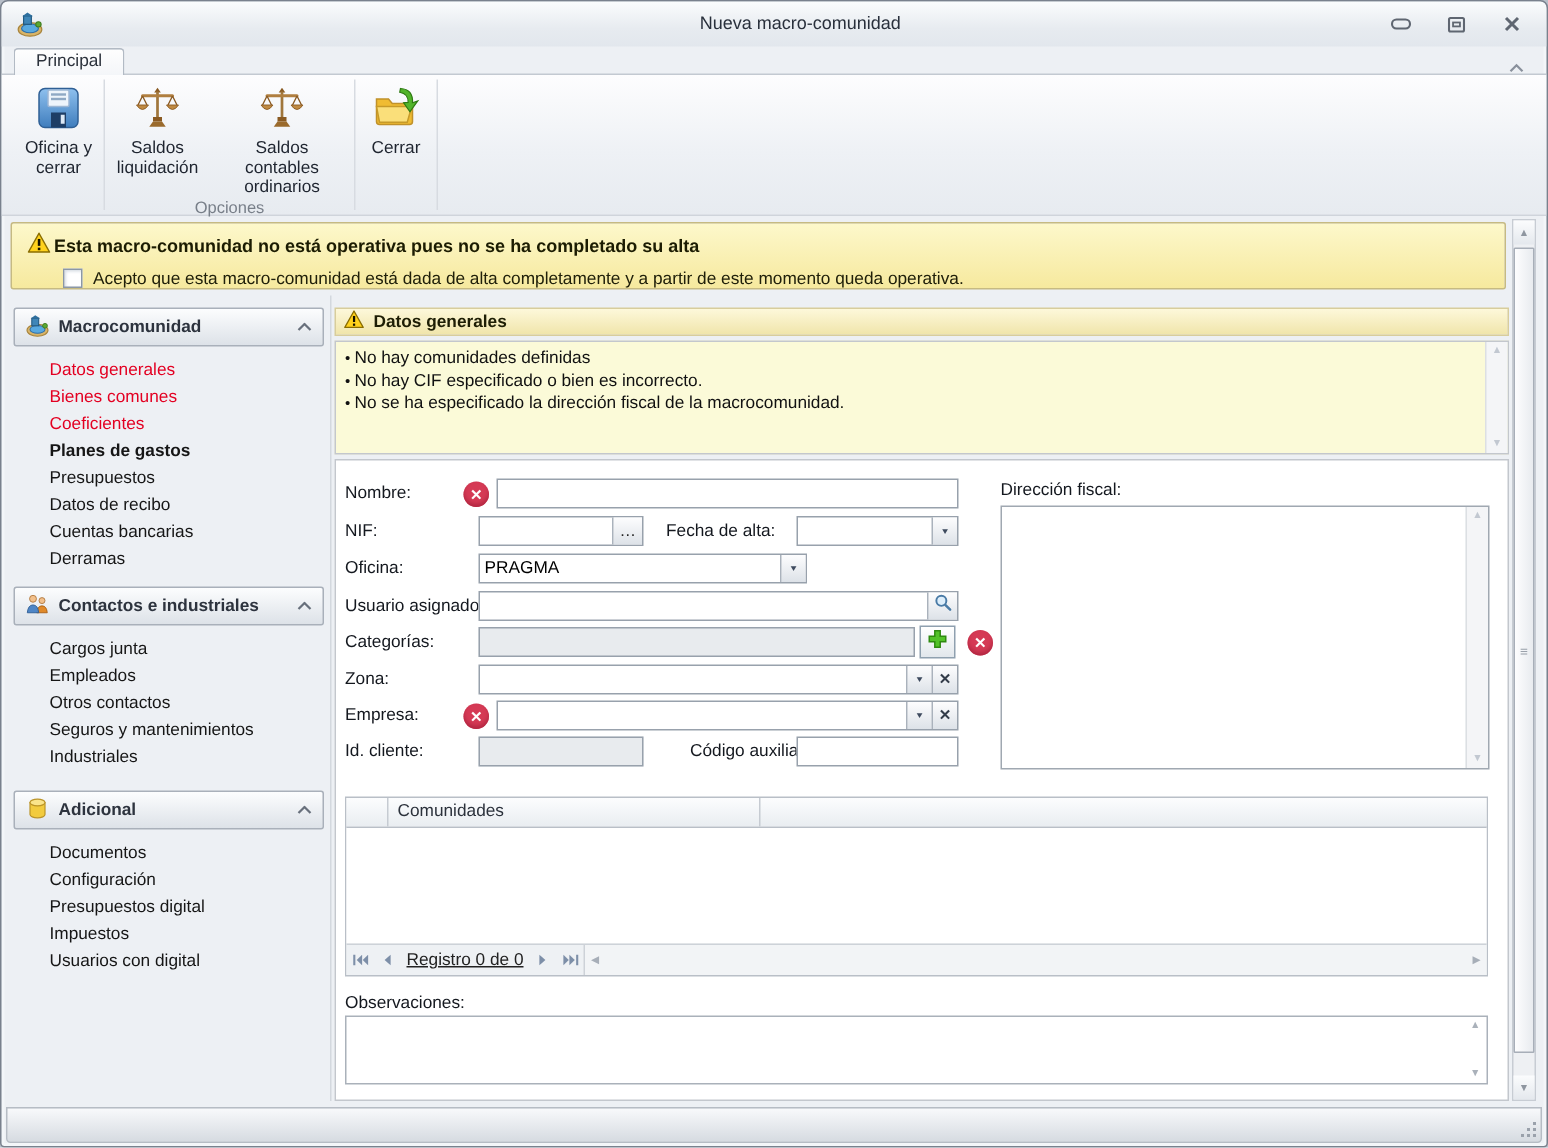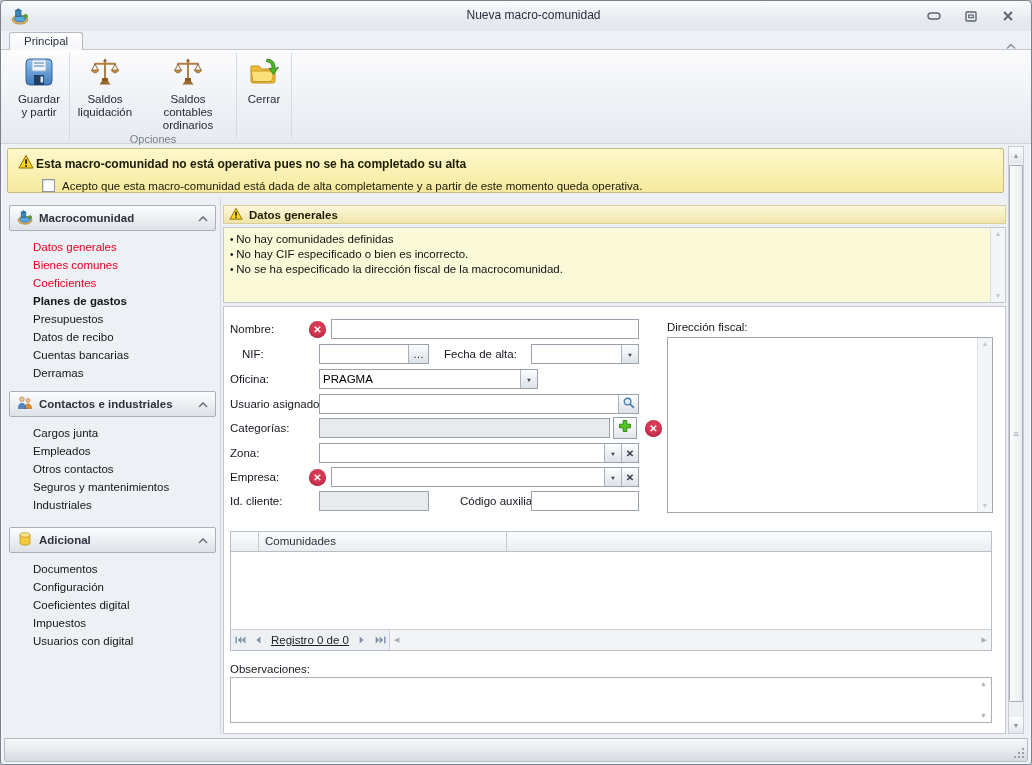--- a/index.html
+++ b/index.html
@@ -168,21 +168,21 @@
         <span class="ric">
           <svg viewBox="0 0 32 32" width="32" height="32">
             <rect x="3" y="3" width="26" height="26" rx="4" fill="url(#gBlue)" stroke="#2f5f95"></rect>
             <rect x="9" y="4" width="14" height="11" rx="1" fill="#eef4fb" stroke="#9db6d4"></rect>
             <rect x="11" y="6.2" width="10" height="1.6" fill="#8fa8c4"></rect>
             <rect x="11" y="9.2" width="10" height="1.6" fill="#8fa8c4"></rect>
             <rect x="11" y="19" width="10" height="10" fill="#1e3e66"></rect>
             <rect x="17.5" y="20.5" width="2.6" height="6" fill="#dce8f5"></rect>
           </svg>
         </span>
-        <span>Guardar y partir</span>
+        <span>Oficina y cerrar</span>
       </div>
     </div>
     <div class="rsep"></div>
     <div class="rcol">
       <div style="display:flex;flex:1">
         <div class="rbtn" style="width:70px">
           <span class="ric">
             <svg viewBox="0 0 32 32" width="32" height="32">
               <polygon points="16,2.5 18.2,5.6 13.8,5.6" fill="#8a5a22"></polygon>
               <rect x="15.1" y="5" width="1.8" height="17.5" fill="#a0763b"></rect>
@@ -310,21 +310,21 @@
       <span class="glabel">Adicional</span>
       <span>
         <svg viewBox="0 0 10 6" width="10" height="6">
             <path d="M1 5 L5 1 L9 5" fill="none" stroke="#68707c" stroke-width="1.5"></path>
           </svg>
       </span>
     </div>
     <div class="sitems">
       <div class="sitem">Documentos</div>
       <div class="sitem">Configuración</div>
-      <div class="sitem">Coeficientes digital</div>
+      <div class="sitem">Presupuestos digital</div>
       <div class="sitem">Impuestos</div>
       <div class="sitem">Usuarios con digital</div>
     </div>
   </div>
 
   <div class="mheader">
     <span>
       <svg viewBox="0 0 16 16" width="14" height="14">
           <path d="M8 1.5 L15 14 H1 z" fill="#ffd21c" stroke="#8a6d00" stroke-linejoin="round"></path>
           <rect x="7.2" y="5.3" width="1.7" height="4.6" fill="#151200"></rect>
@@ -343,21 +343,21 @@
       <span class="sb-arrow">▼</span>
     </div>
   </div>
 
   <div class="panel">
 
     <span class="flabel" style="left:6px;top:12px">Nombre:</span>
     <span class="err" style="left:85px;top:14px">✕</span>
     <input class="inp" style="left: 107px; top: 12px; width: 308px;">
 
-    <span class="flabel" style="left:18px;top:37px">NIF:</span>
+    <span class="flabel" style="left:6px;top:37px">NIF:</span>
     <span class="combo" style="left:95px;top:37px;width:110px">
       <input style="">
       <span class="cb ell">…</span>
     </span>
     <span class="flabel" style="left:220px;top:37px">Fecha de alta:</span>
     <span class="combo" style="left:307px;top:37px;width:108px">
       <input style="">
       <span class="cb">
           <span class="dar">▼</span>
         </span>

